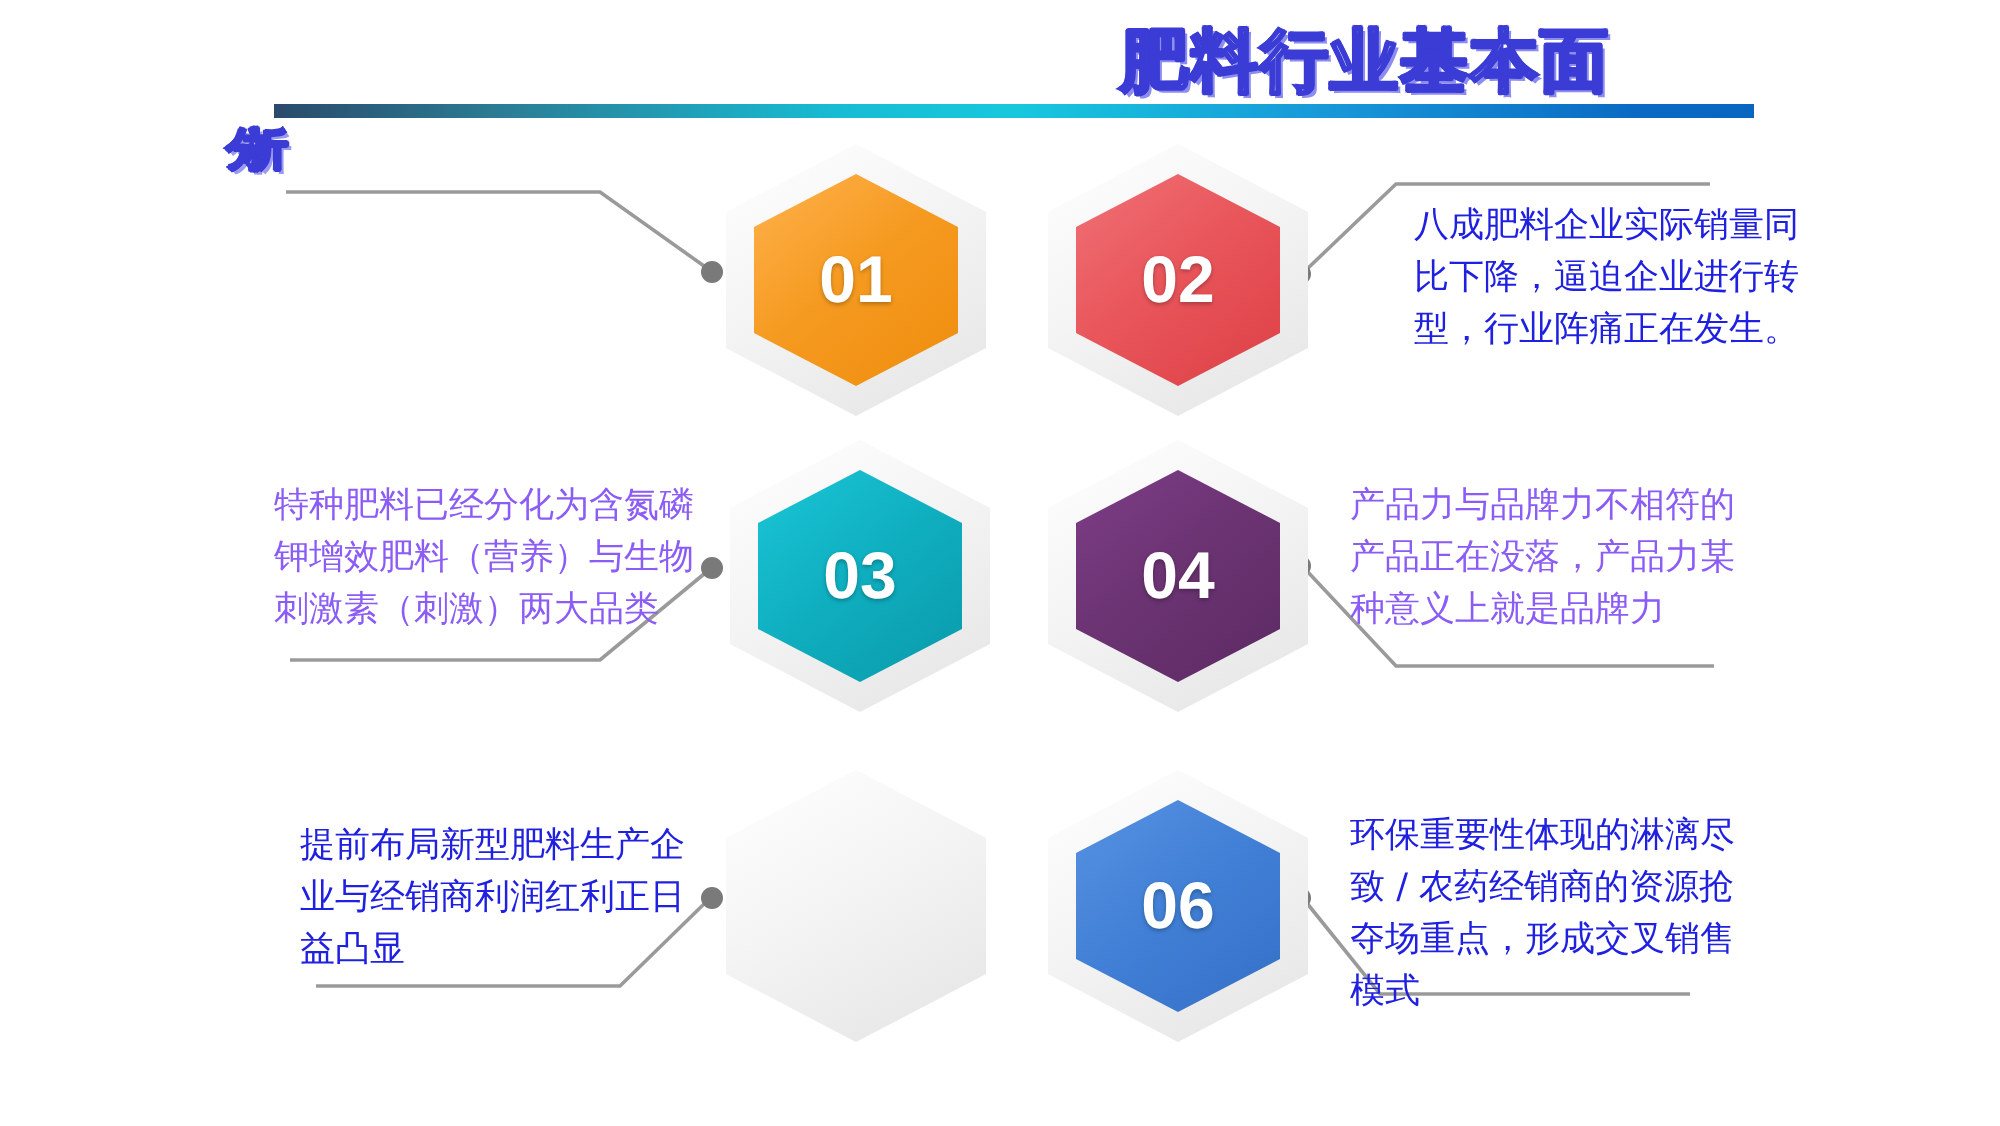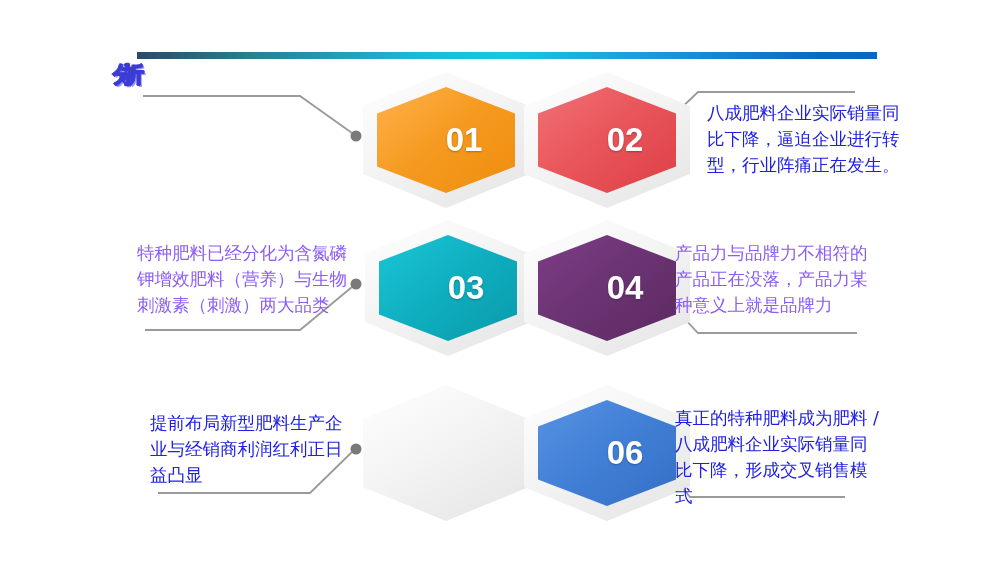--- a/index.html
+++ b/index.html
@@ -38,21 +38,20 @@
     letter-spacing:-13px;
     white-space:nowrap;
   }
 
   
   .hex-wrap{position:absolute;width:130px;height:136px;}
   .hex-outer,.hex-inner{
     position:absolute;
     -webkit-clip-path:polygon(50% 0%,100% 25%,100% 75%,50% 100%,0% 75%,0% 25%);
     clip-path:polygon(50% 0%,100% 25%,100% 75%,50% 100%,0% 75%,0% 25%);
-    padding-left:36px;
   }
   .hex-outer{
     left:0;top:0;width:130px;height:136px;
     background:linear-gradient(150deg,#ffffff 0%,#f4f4f4 45%,#e4e4e4 100%);
     box-shadow:0 3px 7px rgba(0,0,0,.22);
     filter:drop-shadow(0 2px 4px rgba(0,0,0,.18));
   }
   .hex-inner{
     left:14px;top:15px;width:102px;height:106px;
     display:flex;align-items:center;justify-content:center;
@@ -74,20 +73,21 @@
   .t-red{color:#8b5cf6;font-weight:normal;}
 
   
   .conn{position:absolute;pointer-events:none;}
 </style>
 </head>
 <body>
 
 <div id="slide">
 
+  <div class="title">肥料行业基本面</div>
   <div class="title-rule"></div>
   <div class="subtitle">分析</div>
 
   <svg class="conn" width="1000" height="563" style="left:0;top:0;">
 
     <path d="M143,96 L300,96 L352,133" fill="none" stroke="#9a9a9a" stroke-width="1.8"></path>
     <circle cx="356" cy="136" r="5.5" fill="#7a7a7a"></circle>
 
     <path d="M653,135 L698,92 L855,92" fill="none" stroke="#9a9a9a" stroke-width="1.8"></path>
     <circle cx="650" cy="137" r="5.5" fill="#7a7a7a"></circle>
@@ -146,15 +146,15 @@
 
 
   <div class="body-text t-blue" style="left:675px;top:100px;width:205px;margin-left:32px;">八成肥料企业实际销量同比下降，逼迫企业进行转型，行业阵痛正在发生。</div>
 
   <div class="body-text t-red" style="left:137px;top:240px;width:210px;">特种肥料已经分化为含氮磷钾增效肥料（营养）与生物刺激素（刺激）两大品类</div>
 
   <div class="body-text t-red" style="left:675px;top:240px;width:205px;">产品力与品牌力不相符的产品正在没落，产品力某种意义上就是品牌力</div>
 
   <div class="body-text t-blue" style="left:150px;top:410px;width:200px;">提前布局新型肥料生产企业与经销商利润红利正日益凸显</div>
 
-  <div class="body-text t-blue" style="left:675px;top:405px;width:205px;">真正的特种肥料成为肥料 / 八成肥料企业实际销量同比下降，形成交叉销售模式</div>
+  <div class="body-text t-blue" style="left:675px;top:405px;width:205px;">环保重要性体现的淋漓尽致 / 农药经销商的资源抢夺场重点，形成交叉销售模式</div>
 
 </div>
 
 </body></html>

